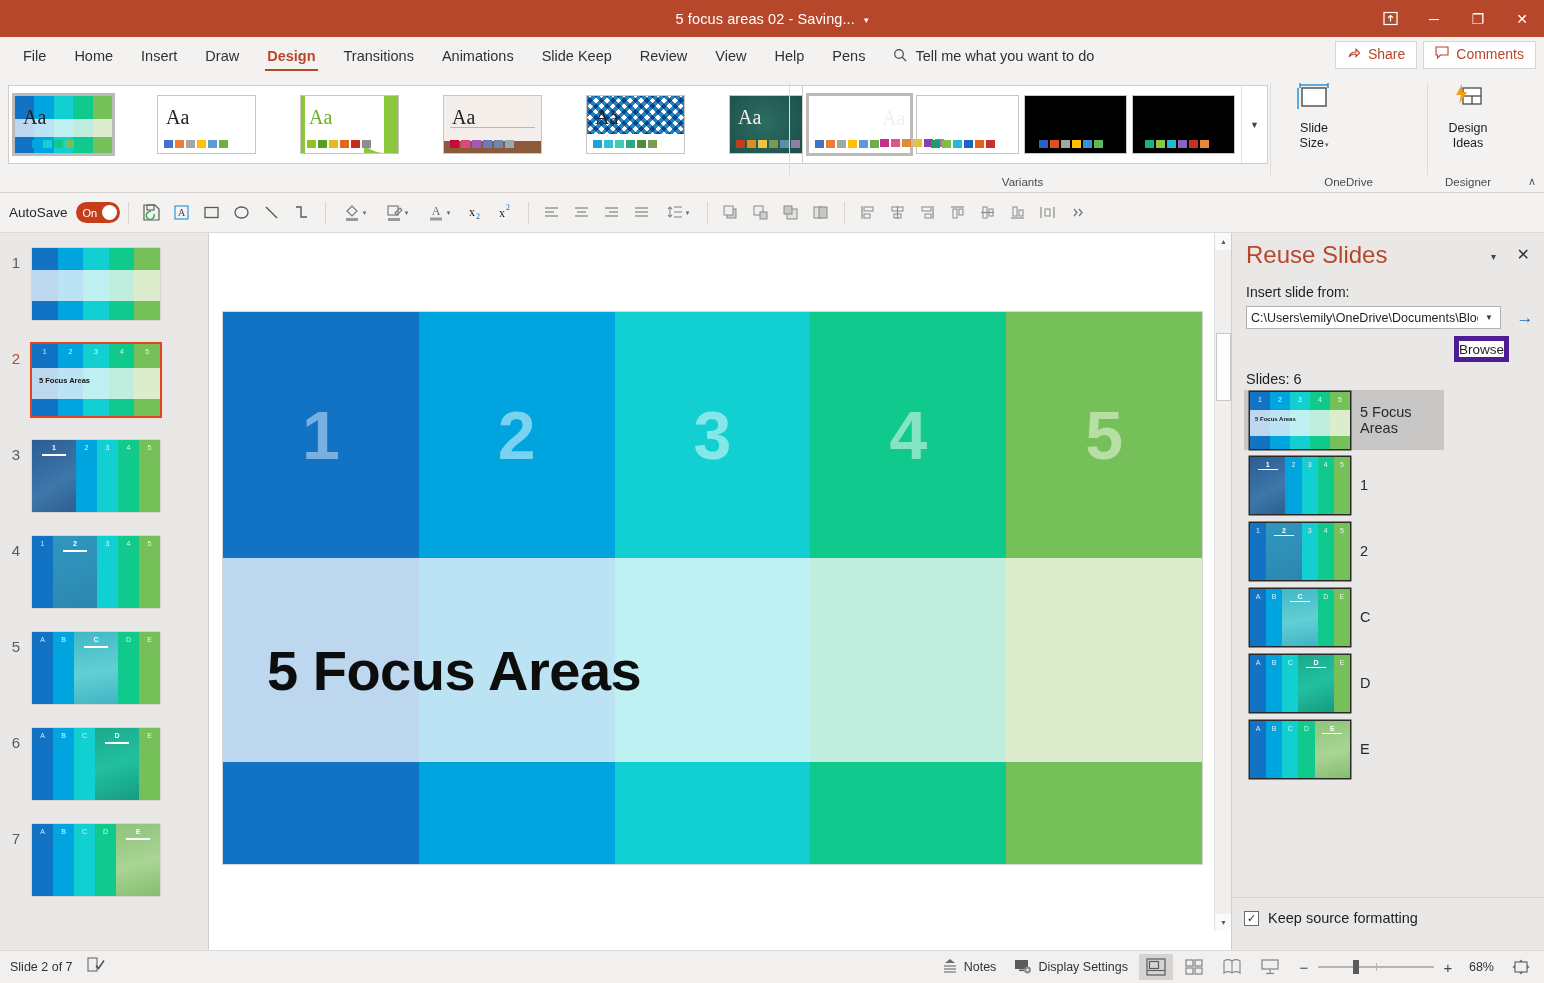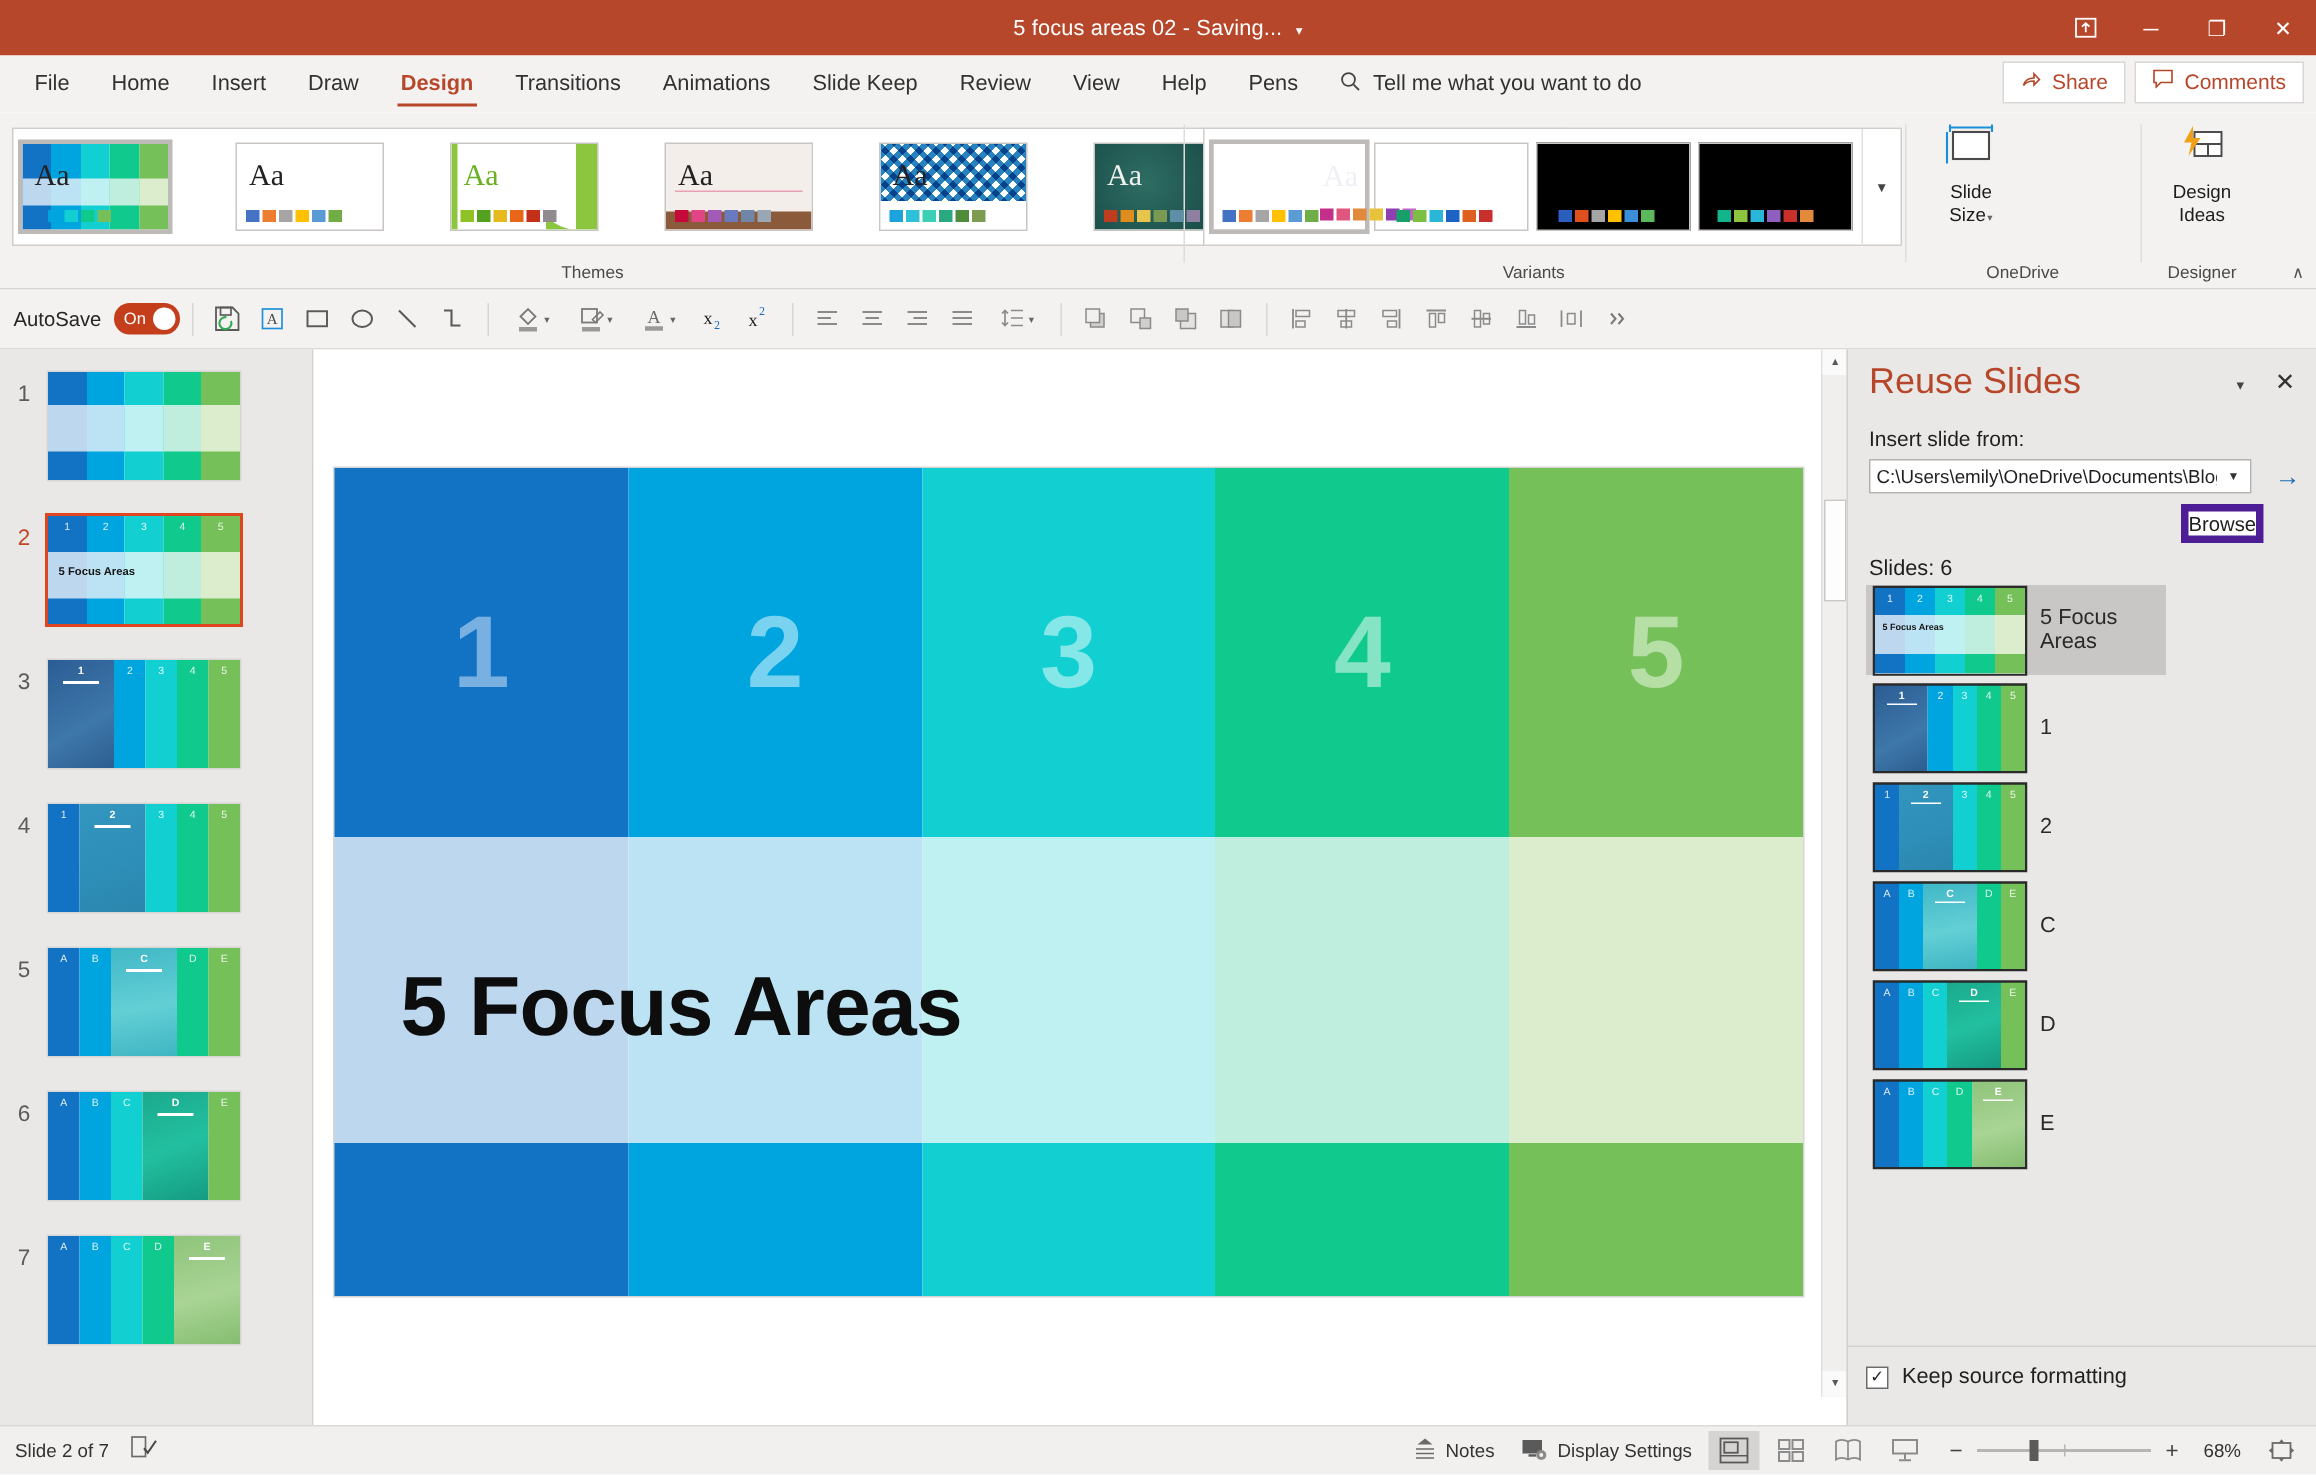--- a/index.html
+++ b/index.html
@@ -465,21 +465,20 @@
             <i style="background:#c32f8b"></i>
               <i style="background:#e0567f"></i>
               <i style="background:#e08a3a"></i>
               <i style="background:#e8c23a"></i>
               <i style="background:#8f3fb0"></i>
               <i style="background:#c760cf"></i>
           </div>
         </div>
         <div class="thm-more">▼</div>
       </div>
-      <div class="grp-label">Themes</div>
     </div>
 
     <div class="grp-sep" style="left:789px;"></div>
 
     <div class="grp" style="left:790px; width:480px;">
       <div class="var-gallery">
         <div class="var sel" style="background:#ffffff;">
           <div class="swatches">
             <i style="background:#4472c4"></i>
               <i style="background:#ed7d31"></i>

